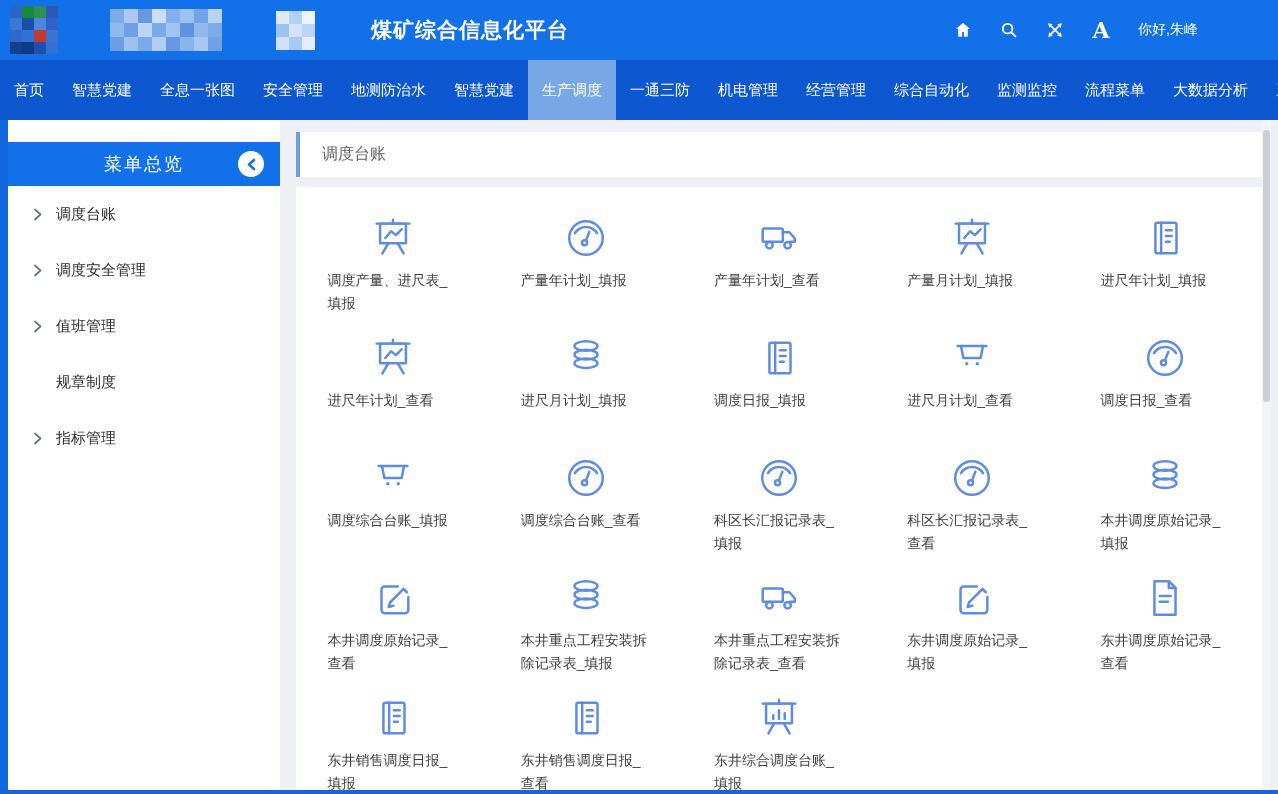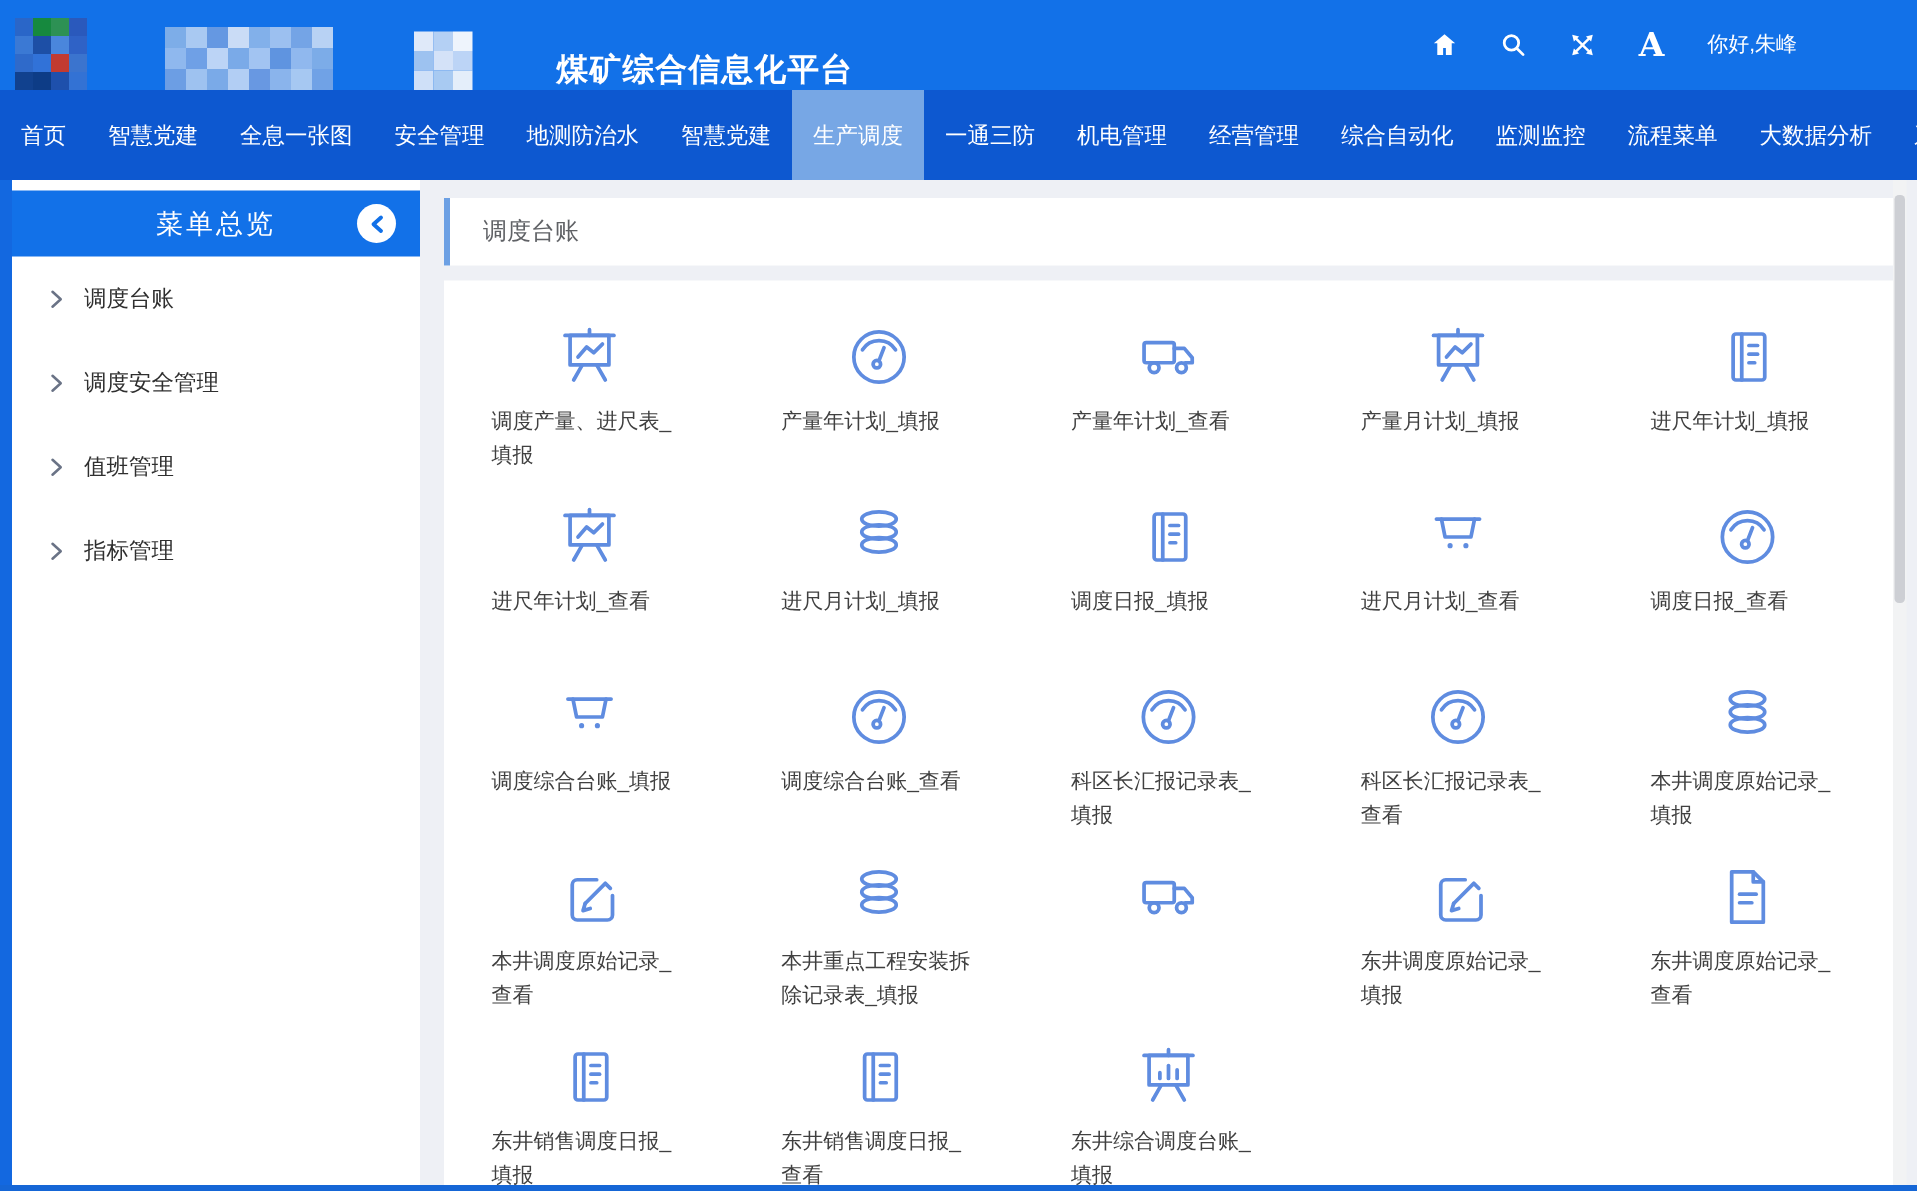--- a/index.html
+++ b/index.html
@@ -3,21 +3,21 @@
 <meta charset="utf-8">
 <style>
   * { margin:0; padding:0; box-sizing:border-box; }
   html,body { width:1278px; height:794px; overflow:hidden; }
   body { font-family:"Liberation Sans","DejaVu Sans",sans-serif; background:#eef0f5; }
   .page { position:relative; width:1278px; height:794px; overflow:hidden; }
 
   
   .topbar { position:absolute; top:0; left:0; width:100%; height:60px;
     background:#1271e8; display:flex; align-items:center; }
-  .topbar-left { display:flex; align-items:flex-end; flex:1; height:100%;gap:44px; }
+  .topbar-left { display:flex; align-items:center; flex:1; height:100%;gap:44px; }
   .mosaic { display:grid; line-height:0; }
   .mosaic span { display:block; }
   #logo-mosaic { margin-left:10px; }
   #blur1-mosaic { margin-left:8px; }
   #blur2-mosaic { margin-left:10px; }
   .app-title { color:#fff; font-size:21px; font-weight:bold; letter-spacing:1px; margin-left:12px; }
   .topbar-right { display:flex; align-items:center; gap:20px; padding-right:80px; }
   .hdr-icon { width:26px; height:26px; display:flex; align-items:center; justify-content:center; cursor:pointer; }
   .hdr-icon svg { width:22px; height:22px; }
   .font-icon { color:#fff; font-family:"DejaVu Serif","Liberation Serif",serif; font-size:22px; font-weight:bold; }
@@ -28,21 +28,21 @@
   .navbar ul { list-style:none; display:flex; height:100%; align-items:stretch; padding-left:0; }
   .navbar li { display:flex; align-items:center; padding:0 14px; color:#fff; font-size:15px;
     white-space:nowrap; cursor:pointer; }
   .navbar li.active { background:#77a7e5; }
 
   
   .body-row { position:absolute; top:120px; left:0; width:100%; height:674px; display:flex; }
 
   
   .sidebar { width:280px; height:100%; background:#fff; border-left:8px solid #1368e0; flex:0 0 280px; }
-  .sidebar-header { position:relative; margin-top:7px; height:44px; background:#1271e8;
+  .sidebar-header { position:relative; margin-top:22px; height:44px; background:#1271e8;
     display:flex; align-items:center; justify-content:center; }
   .sidebar-title { color:#fff; font-size:18px; letter-spacing:2px; }
   .collapse-btn { position:absolute; right:16px; top:9px; width:26px; height:26px; border-radius:50%;
     background:#fff; display:flex; align-items:center; justify-content:center; cursor:pointer; }
   .side-list { list-style:none; }
   .side-item { height:56px; display:flex; align-items:center; padding-left:24px; cursor:pointer;
     font-size:15px; color:#2f2f2f; }
   .side-item .chev { width:11px; height:13px; margin-right:13px; display:inline-flex; }
   .side-item .chev.hidden svg { visibility:hidden; }
 
@@ -207,20 +207,28 @@
           </li>
           <li class="side-item">
             <span class="chev ">
        <svg width="11" height="13" viewBox="0 0 11 13">
                 <polyline points="3,1.5 8.5,6.5 3,11.5" fill="none" stroke="#6a7386" stroke-width="1.7" stroke-linejoin="round" stroke-linecap="round"></polyline>
               </svg>
      </span>
      <span>值班管理</span>
           </li>
           <li class="side-item">
+            <span class="chev hidden">
+       <svg width="11" height="13" viewBox="0 0 11 13">
+                <polyline points="3,1.5 8.5,6.5 3,11.5" fill="none" stroke="#6a7386" stroke-width="1.7" stroke-linejoin="round" stroke-linecap="round"></polyline>
+              </svg>
+     </span>
+     <span>规章制度</span>
+          </li>
+          <li class="side-item">
             <span class="chev ">
        <svg width="11" height="13" viewBox="0 0 11 13">
                 <polyline points="3,1.5 8.5,6.5 3,11.5" fill="none" stroke="#6a7386" stroke-width="1.7" stroke-linejoin="round" stroke-linecap="round"></polyline>
               </svg>
      </span>
      <span>指标管理</span>
           </li>
         </ul>
     </aside>
 
@@ -388,20 +396,21 @@
               </svg>
               <div class="cell-label">本井重点工程安装拆除记录表_填报</div>
             </div>
             <div class="grid-cell">
               <svg viewBox="0 0 48 48" fill="none" stroke="#5f8ce0" stroke-width="2.6" stroke-linecap="round" stroke-linejoin="round">
                 <rect x="7" y="14" width="21" height="14" rx="1.5"></rect>
     <path d="M28 18 h7 l5.5 6.5 V28 h-5"></path>
     <circle cx="14" cy="31.5" r="3.4"></circle>
                 <circle cx="33" cy="31.5" r="3.4"></circle>
               </svg>
+              <div class="cell-label">本井重点工程安装拆除记录表_查看</div>
             </div>
             <div class="grid-cell">
               <svg viewBox="0 0 48 48" fill="none" stroke="#5f8ce0" stroke-width="2.6" stroke-linecap="round" stroke-linejoin="round">
                 <path d="M40 23 v13.5 a3.5 3.5 0 0 1 -3.5 3.5 h-21 a3.5 3.5 0 0 1 -3.5 -3.5 v-21 a3.5 3.5 0 0 1 3.5 -3.5 H29"></path>
     <path d="M21 28.5 L35 14.5 l3.5 3.5"></path>
                 <path d="M21 28.5 l-1.5 5 l5 -1.5"></path>
               </svg>
               <div class="cell-label">东井调度原始记录_填报</div>
             </div>
             <div class="grid-cell">

